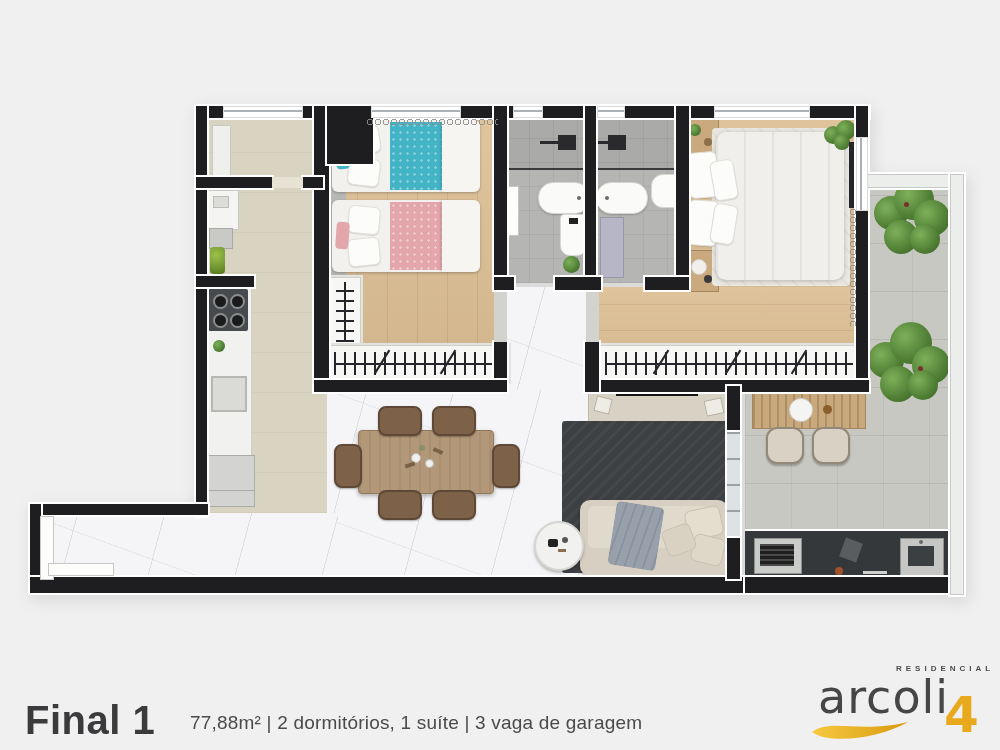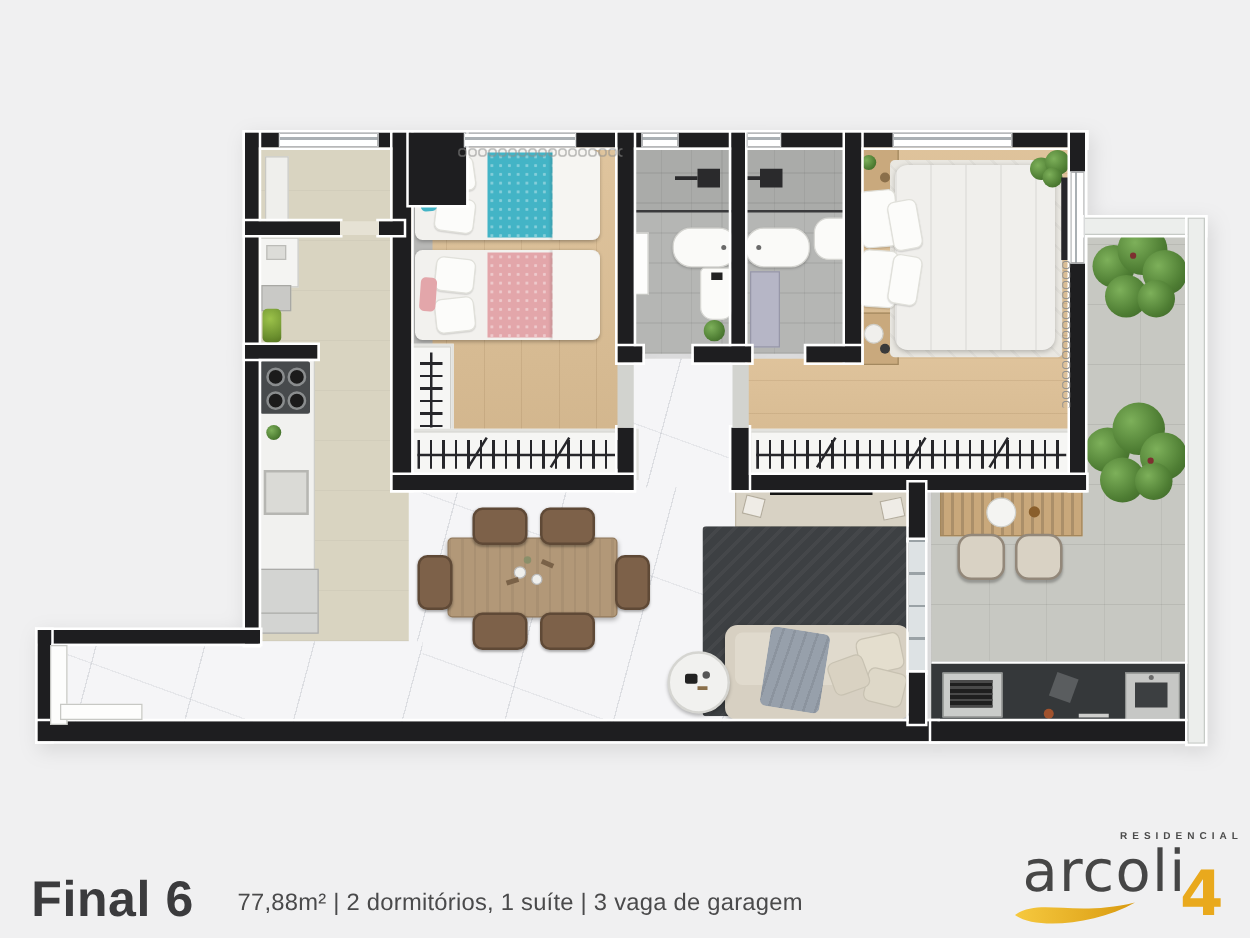--- a/index.html
+++ b/index.html
@@ -282,21 +282,21 @@
   <div class="thresh" style="left:494px;top:292px;width:13px;height:50px"></div>
   <div class="thresh" style="left:586px;top:292px;width:13px;height:50px"></div>
   <div class="thresh" style="left:272px;top:177px;width:31px;height:11px;background:#e6e2d4"></div>
   <div class="door" style="left:40px;top:516px;width:12px;height:62px"></div>
   <div class="door" style="left:48px;top:563px;width:64px;height:11px"></div>
 
   <div class="curtain" style="left:366px;top:118px;width:132px;height:8px"></div>
   <div class="curtain" style="left:849px;top:208px;width:8px;height:118px"></div>
 </div>
 
-<div class="title" style="left:25px;top:698px">Final 6</div>
+<div class="title" style="left:25px;top:698px">Final 1</div>
 <div class="specs" style="left:190px;top:712px">77,88m² | 2 dormitórios, 1 suíte | 3 vaga de garagem</div>
 
 <div>
   <div class="tagline" style="left:896px;top:664px">RESIDENCIAL</div>
   <div class="brand" style="left:818px;top:670px">arcoli</div>
   <div class="goldnum" style="left:944px;top:686px">4</div>
   <svg class="abs" style="left:810px;top:716px" width="102" height="28" viewBox="0 0 102 28">
     <defs>
       <linearGradient id="gold" x1="0" y1="0" x2="1" y2="0">
         <stop offset="0" stop-color="#f6c93f"></stop>

